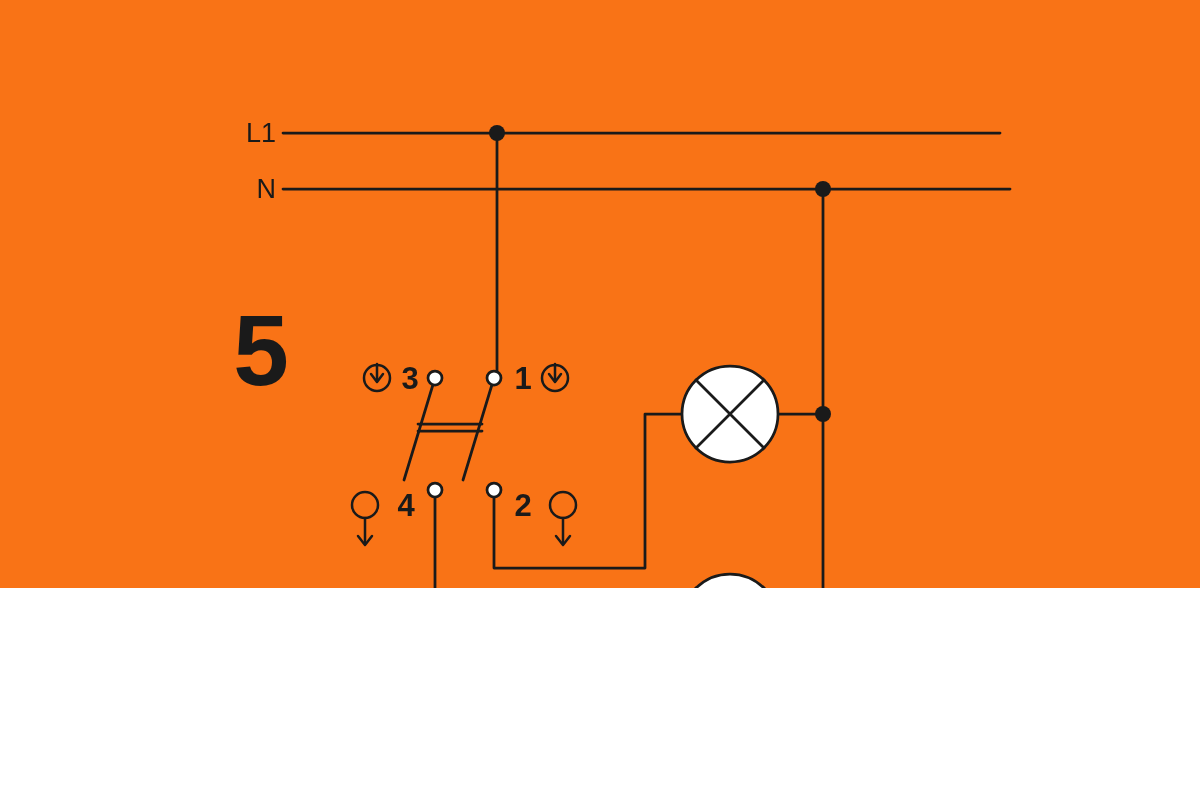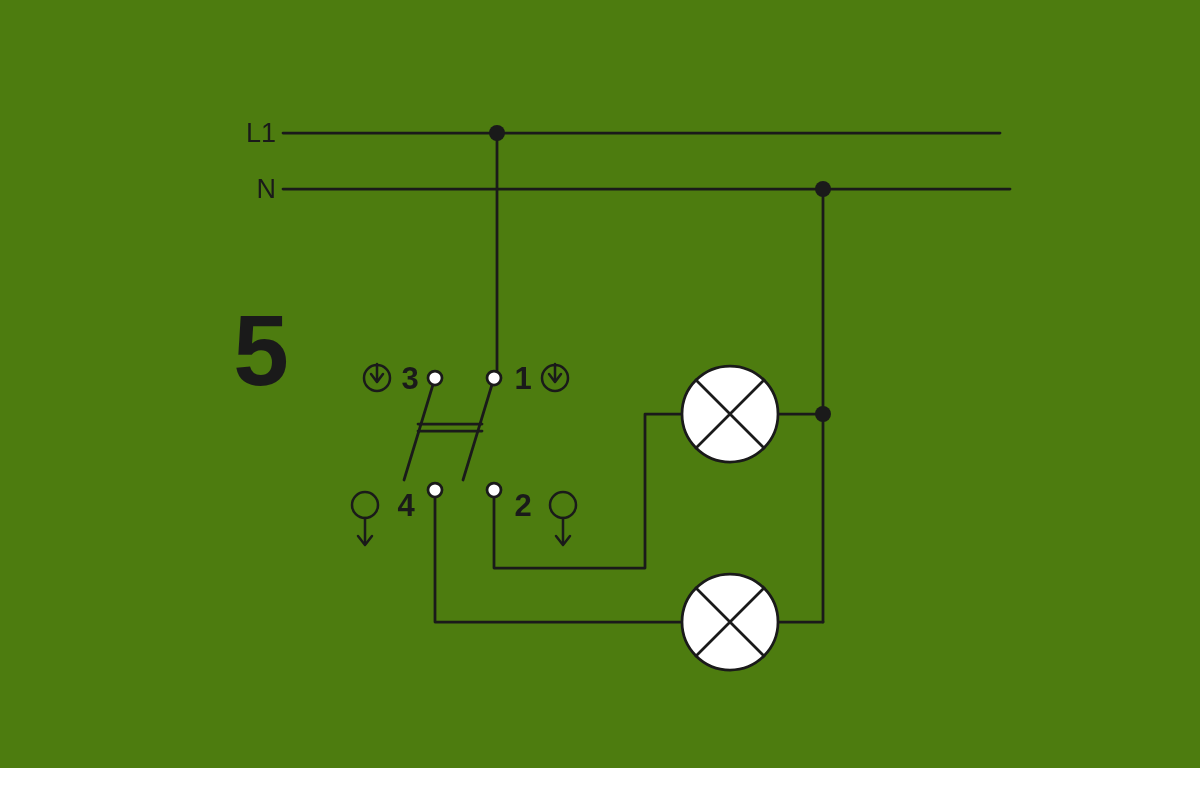--- a/index.html
+++ b/index.html
@@ -3,22 +3,22 @@
 <meta charset="utf-8">
 <style>
   html, body {
     margin: 0;
     padding: 0;
     background: #ffffff;
   }
   .stage {
     position: relative;
     width: 1200px;
-    height: 768px;
-    background: #4d7c0f;
+    height: 588px;
+    background: #f97316;
     overflow: hidden;
     font-family: "Liberation Sans", "DejaVu Sans", sans-serif;
     text-decoration: underline;
   }
   svg { display: block; }
   .wire {
     stroke: #1a1a1a;
     stroke-width: 2.75;
     fill: none;
     stroke-linecap: round;

